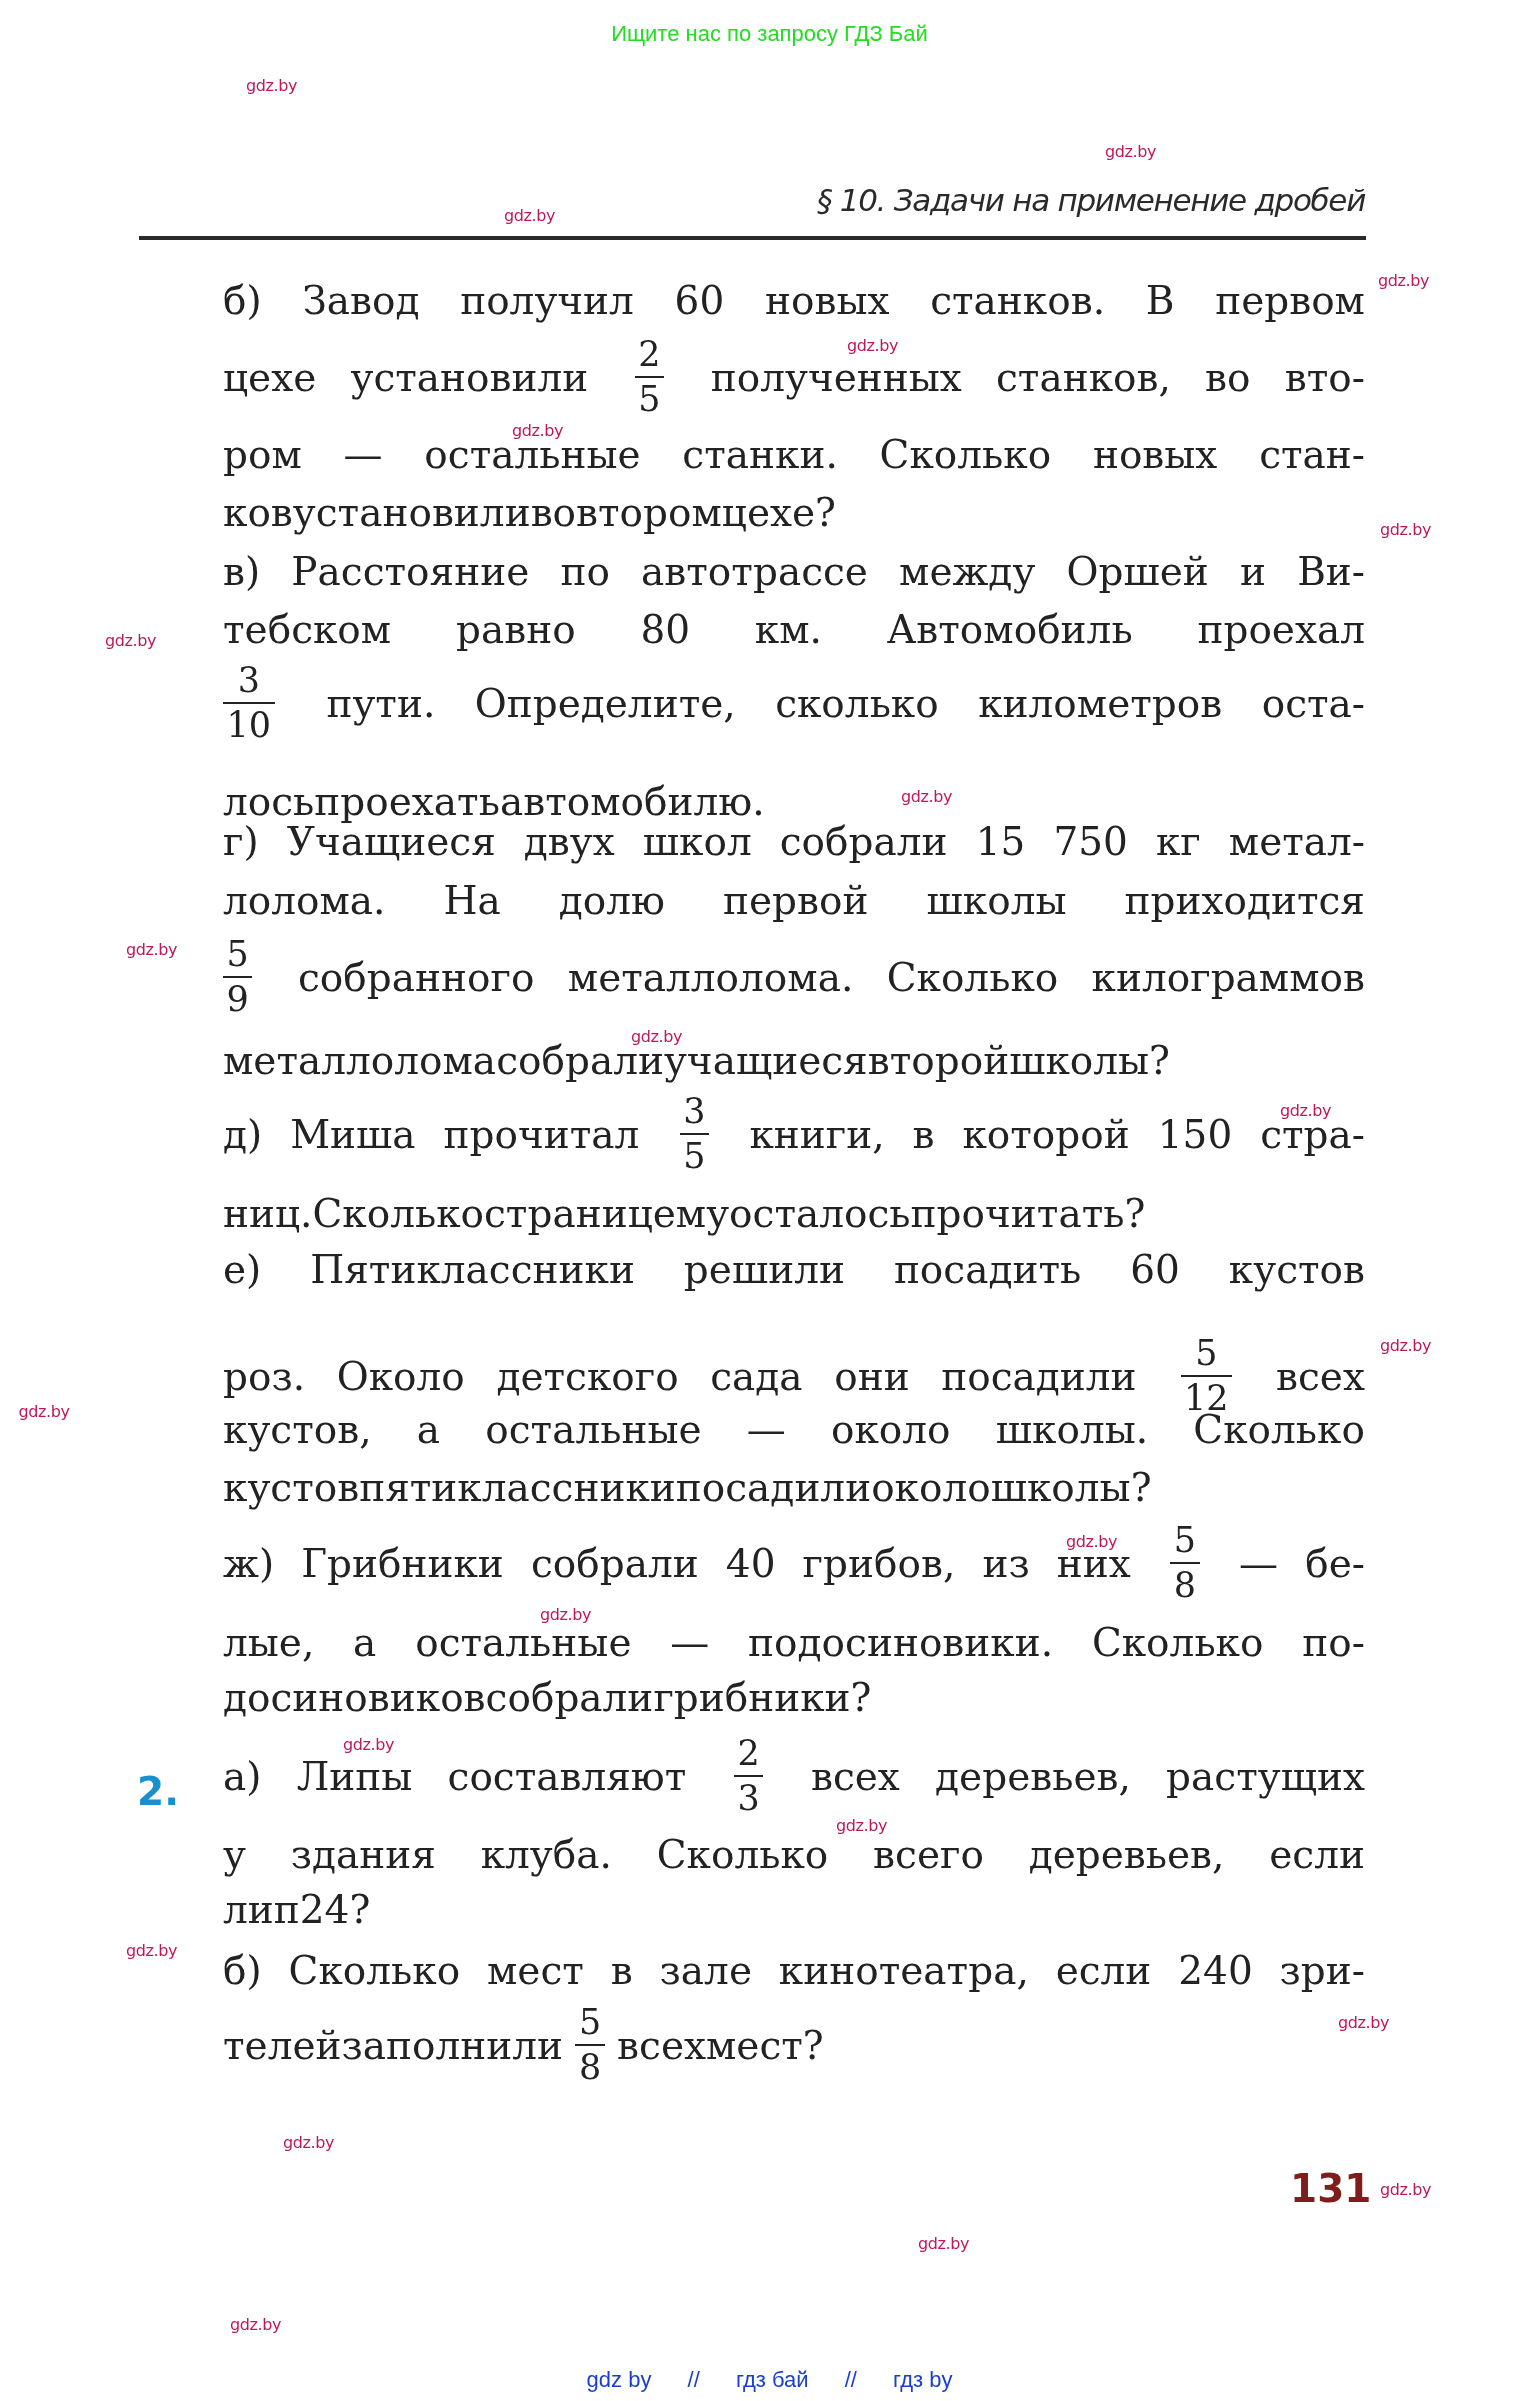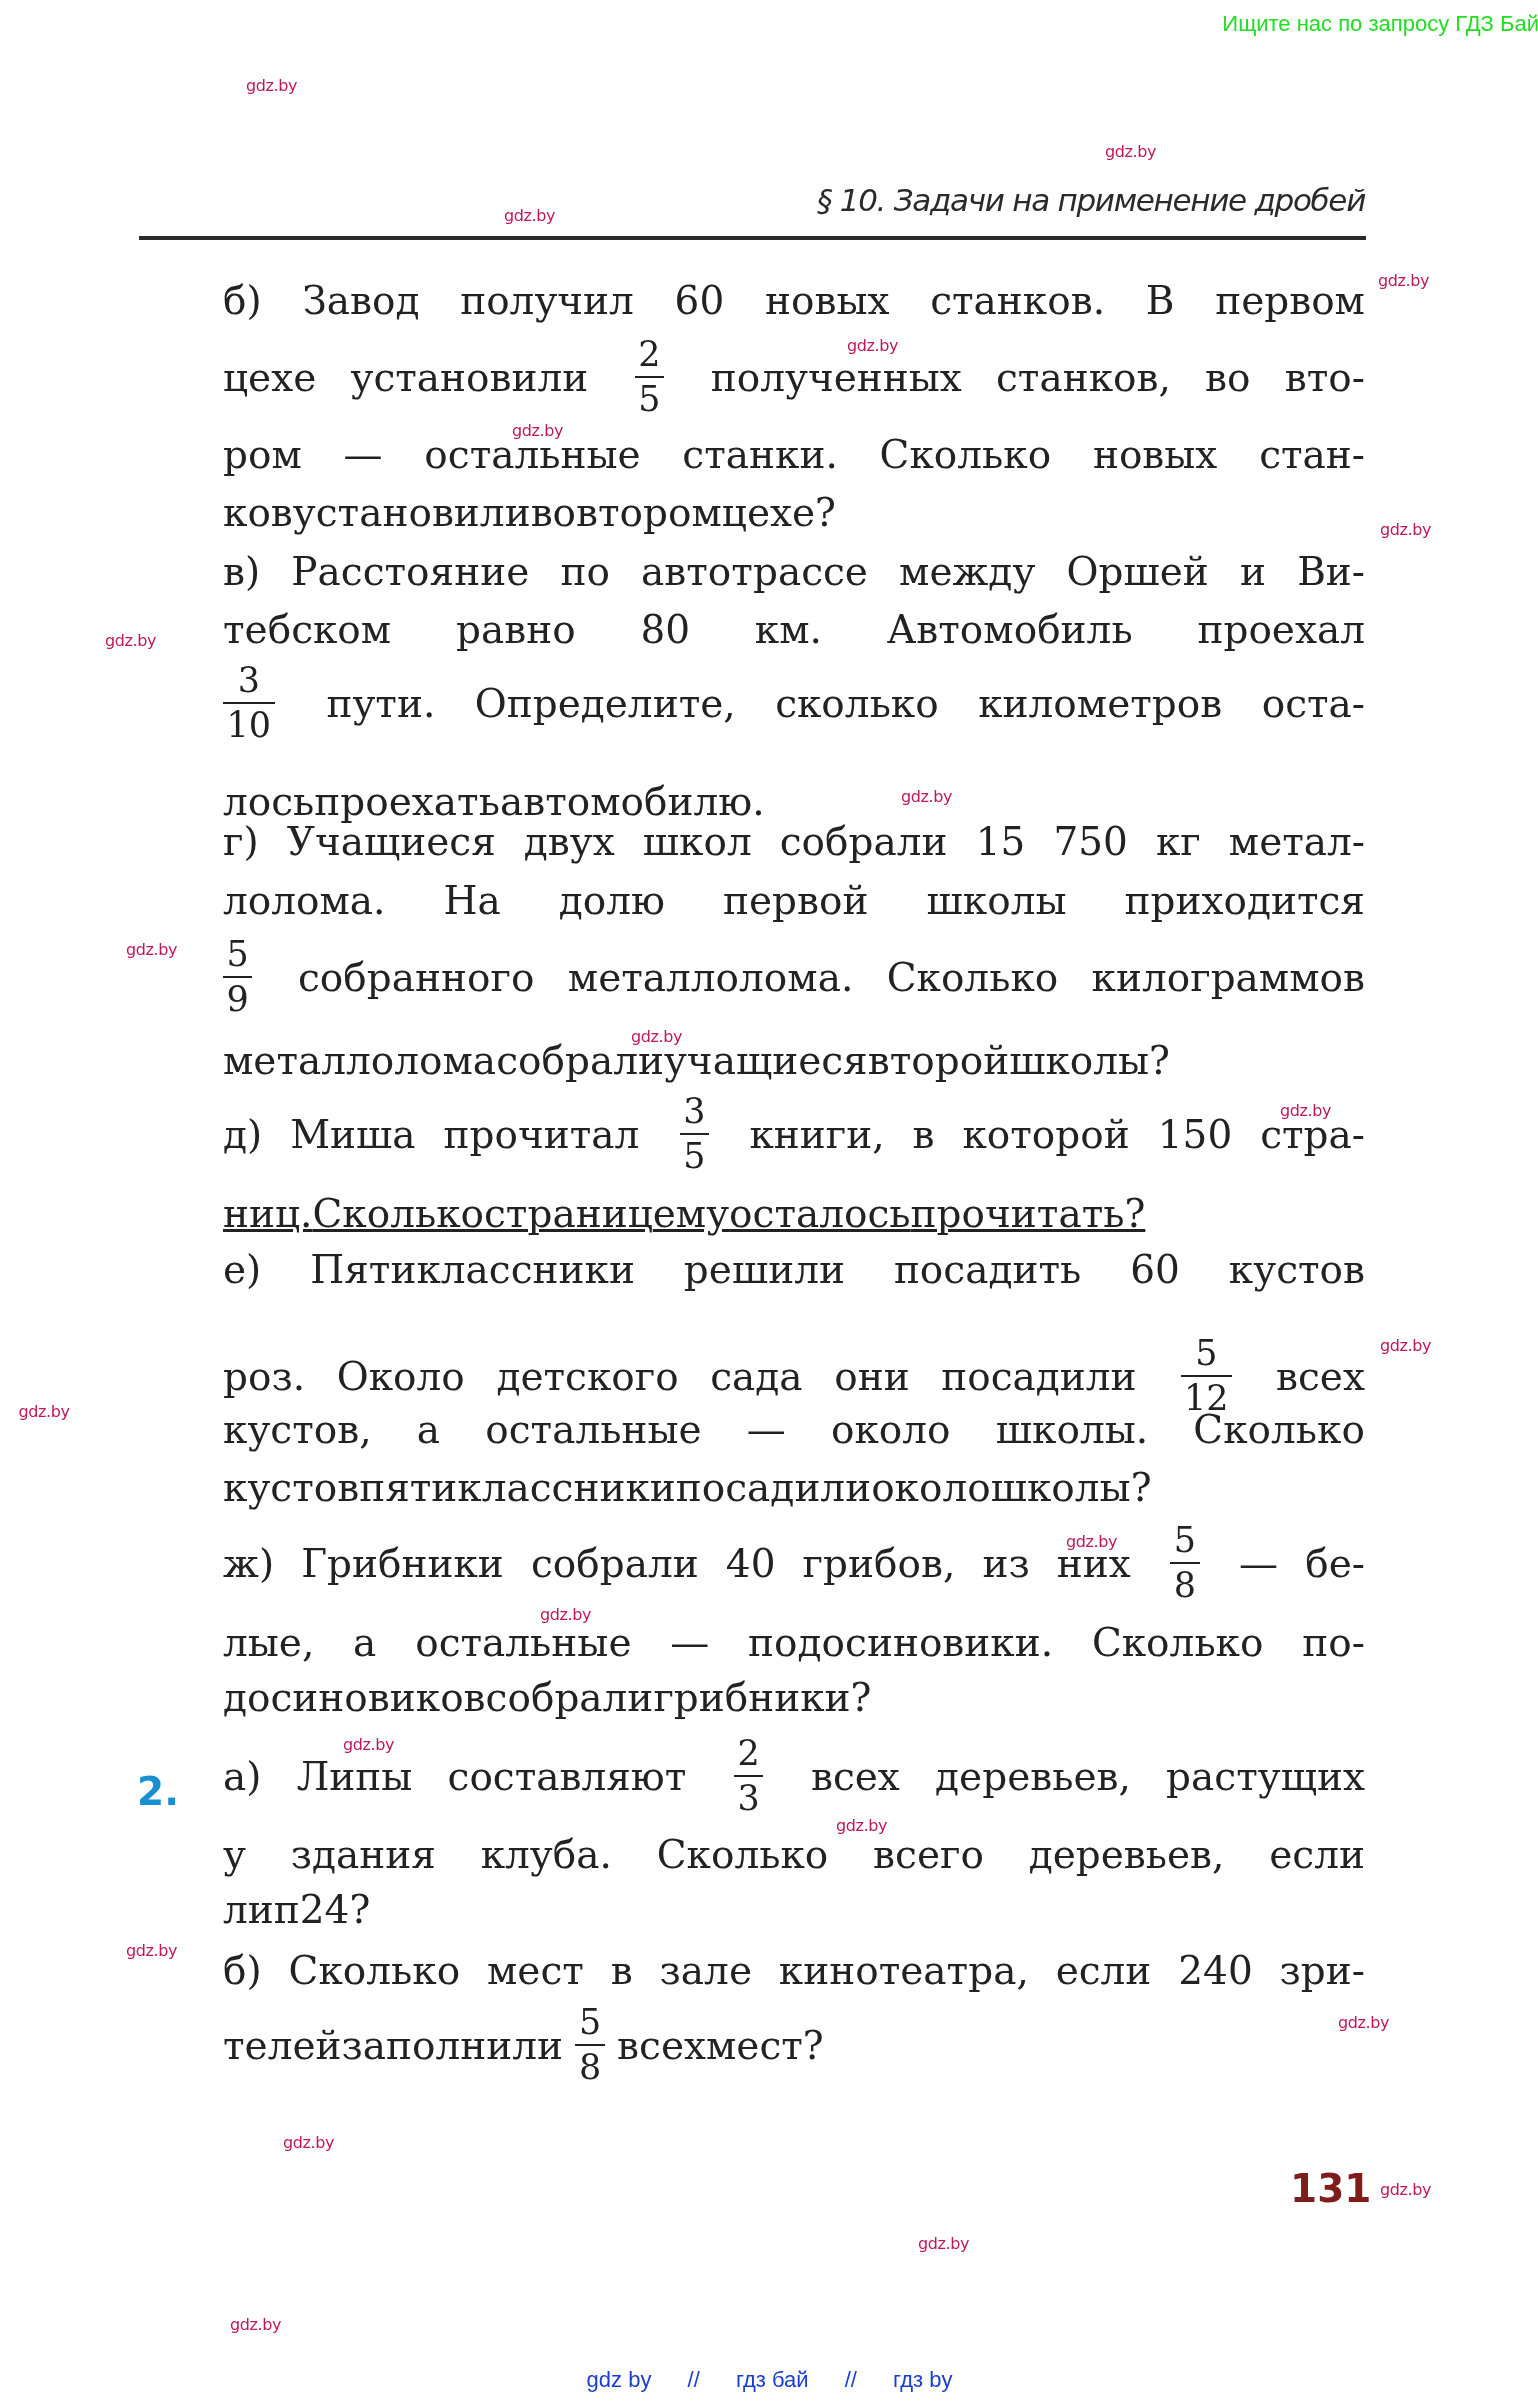--- a/index.html
+++ b/index.html
@@ -1,19 +1,19 @@
 <!DOCTYPE html>
 <html style="font-size:14px"><head>
 <meta charset="utf-8">
 <style>
   html, body { margin: 0; padding: 0; background: #ffffff; }
   body { width: 1539px; height: 2401px; position: relative; overflow: hidden; }
   .abs { position: absolute; white-space: nowrap; }
   .search-hint {
-    left: 0; width: 1539px; top: 11px; text-align: right;
+    left: 0; width: 1539px; top: 21px; text-align: center;
     font-family: "Liberation Sans", sans-serif; font-size: 22px; color: #22dd22;
   }
   .wm {
     font-family: "DejaVu Sans", sans-serif; font-size: 16px; color: #be185d;
     line-height: 1; letter-spacing: -0.4px;
   }
   .section-title {
     right: 174px; top: 182px;
     font-family: "DejaVu Sans", sans-serif; font-style: italic; font-size: 31px;
     color: #2a2a2a; letter-spacing: -1.3px;
@@ -175,21 +175,21 @@
         <span class="num">3</span>
         <span class="bar"></span>
         <span class="den">5</span>
       </span>
       <span class="seg">книги,</span>
       <span class="seg">в</span>
       <span class="seg">которой</span>
       <span class="seg">150</span>
       <span class="seg">стра-</span>
     </div>
-    <div class="abs line" style="top: 1190px; height: 46px; text-decoration: underline;">
+    <div class="abs line" style="top: 1190px; height: 46px;">
       <span class="seg">ниц.</span> 
       <span class="seg">Сколько</span> 
       <span class="seg">страниц</span> 
       <span class="seg">ему</span> 
       <span class="seg">осталось</span> 
       <span class="seg">прочитать?</span> 
     </div>
     <div class="abs line justify" style="top: 1246px; height: 46px;">
       <span class="seg">е)</span>
       <span class="seg">Пятиклассники</span>

